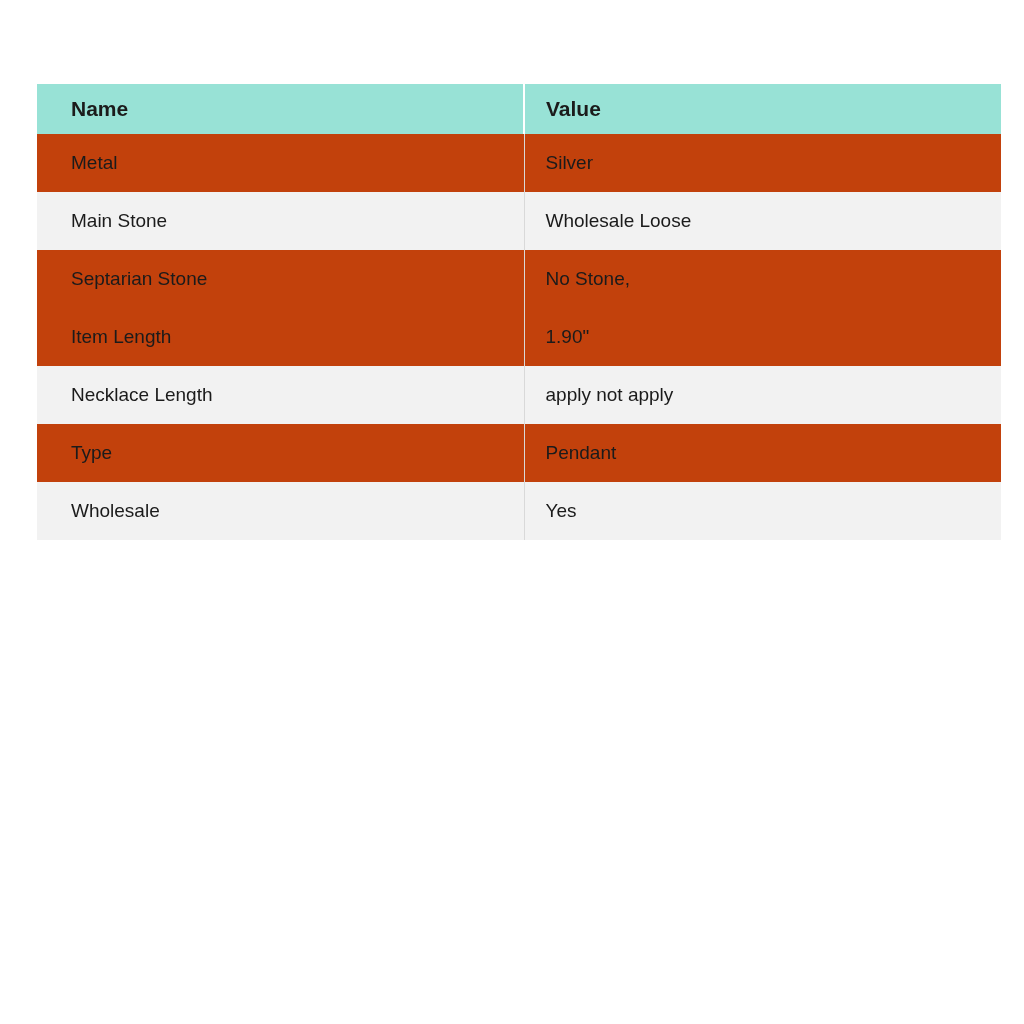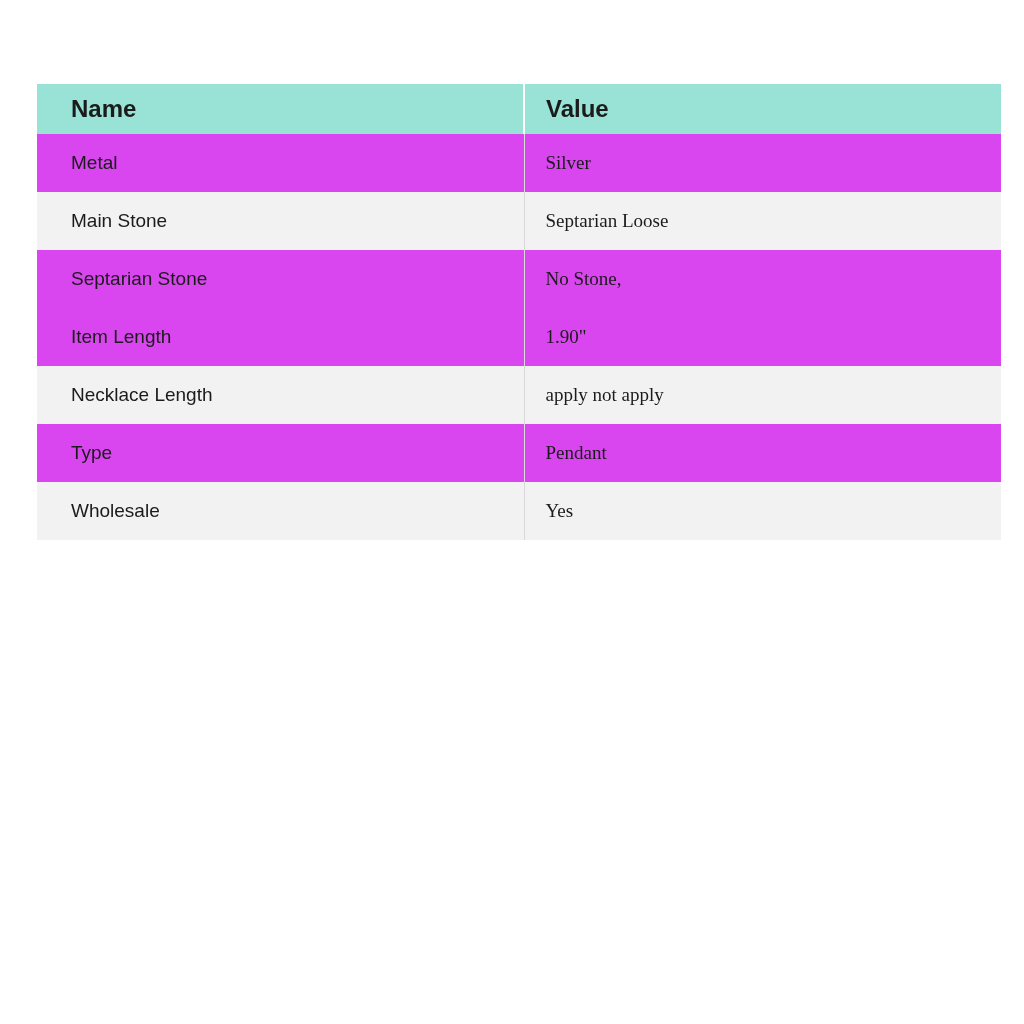--- a/index.html
+++ b/index.html
@@ -22,44 +22,43 @@
     width: 964px;
     border-collapse: collapse;
     font-size: 19px;
     table-layout: fixed;
   }
   .spec-table th {
     background: var(--header-bg, #98e2d6);
     text-align: left;
     height: 50px;
     font-weight: 600;
-    font-size: 24px;
+    font-size: 21px;
     padding: 0 8px 0 34px;
     vertical-align: middle;
   }
   .spec-table th:first-child {
     width: 487px;
     border-right: 2px solid #ffffff;
   }
   .spec-table th:last-child {
     padding-left: 21px;
     margin-left: 9px;
   }
   .spec-table td {
     height: 58px;
     padding: 0 10px 0 34px;
     vertical-align: middle;
-    background: #d946ef;
+    background: #c2410c;
   }
   .spec-table tbody td:first-child {
     border-right: 1px solid #d9d9d9;
   }
   .spec-table tbody td:last-child {
     padding-left: 21px;
-    font-family: Liberation Serif, serif;
   }
   .spec-table tr.alt td {
     background: var(--row-alt-bg, #f2f2f2);
   }
 </style>
 </head>
 <body>
 
 <table class="spec-table">
   <thead>
@@ -68,21 +67,21 @@
       <th>Value</th>
     </tr>
   </thead>
   <tbody id="table-body">
       <tr>
         <td>Metal</td>
         <td>Silver</td>
       </tr>
       <tr class="alt">
         <td>Main Stone</td>
-        <td>Septarian Loose</td>
+        <td>Wholesale Loose</td>
       </tr>
       <tr>
         <td>Septarian Stone</td>
         <td>No Stone,</td>
       </tr>
       <tr>
         <td>Item Length</td>
         <td>1.90"</td>
       </tr>
       <tr class="alt">

